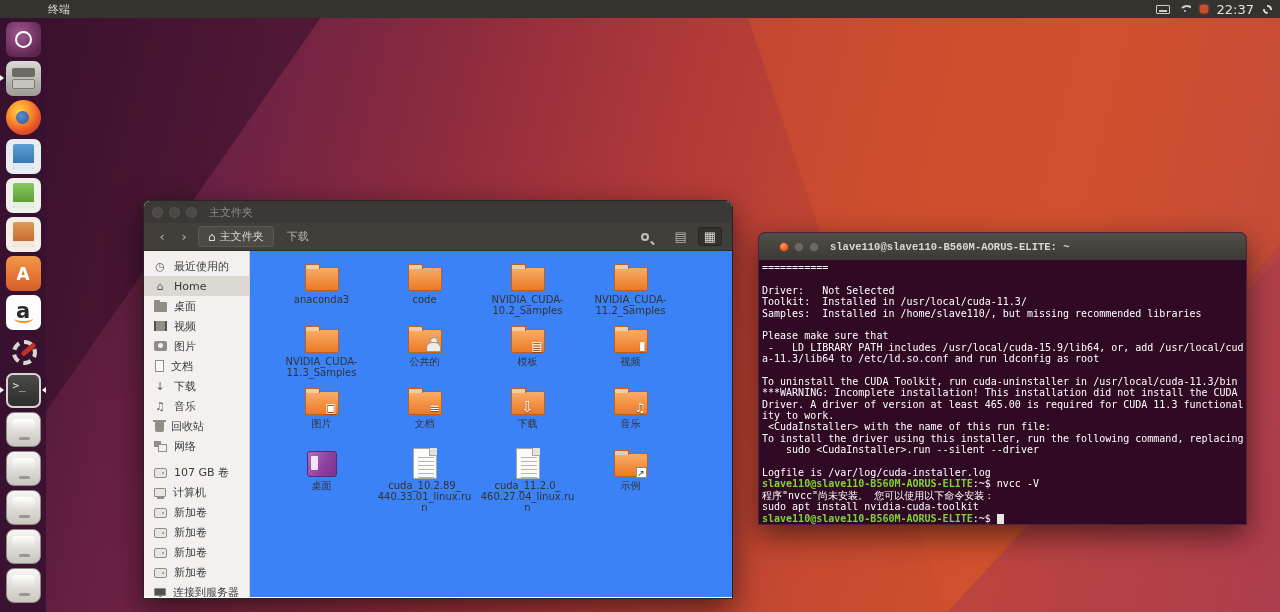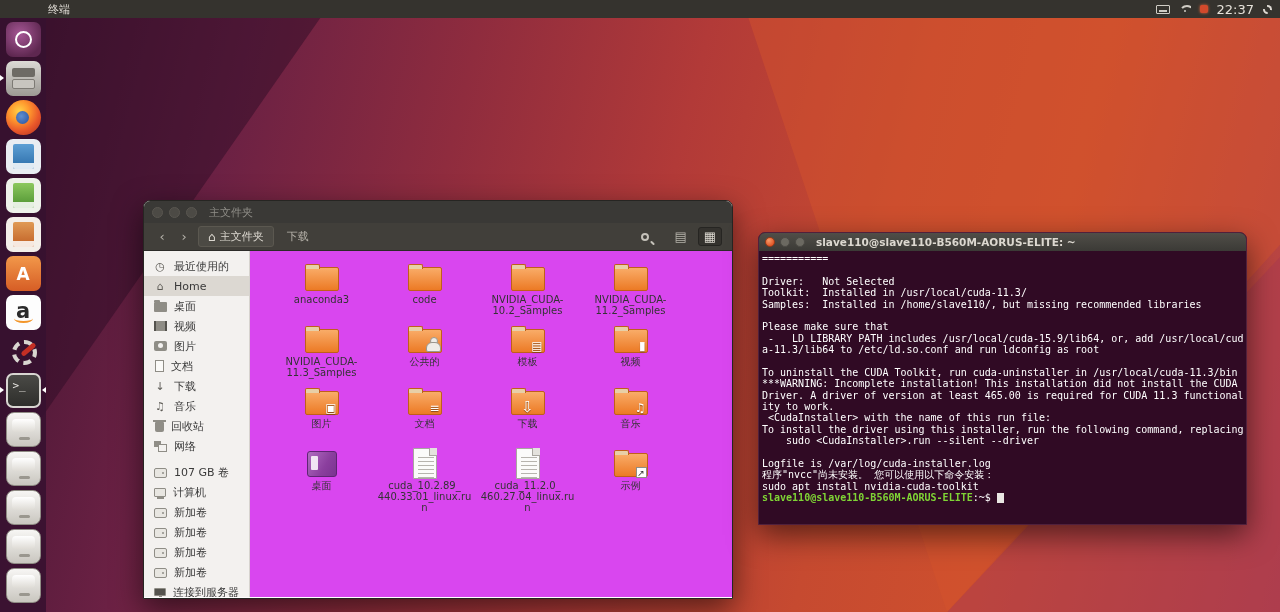--- a/index.html
+++ b/index.html
@@ -104,21 +104,21 @@
   .mi-trash::before { content:''; position:absolute; top:-2px; left:-2px; width:13px; height:2px; background:#8f8d86; }
   .mi-network::before { content:''; position:absolute; left:0; top:0; width:7px; height:6px; background:#8f8d86; }
   .mi-network::after { content:''; position:absolute; right:0; bottom:-1px; width:7px; height:6px; border:1px solid #8f8d86; background:#f3f1ef; }
   .mi-disk { background:#e8e6e1; border:1px solid #8f8d86; border-radius:2px; margin-top:1px; }
   .mi-disk::after { content:''; position:absolute; right:2px; top:3px; width:2px; height:2px; background:#8f8d86; border-radius:50%; }
   .mi-computer { width:12px; height:9px; border:1px solid #8f8d86; background:#e8e6e1; border-radius:1px; }
   .mi-computer::after { content:''; position:absolute; left:2px; bottom:-3px; width:7px; height:2px; background:#8f8d86; }
   .mi-monitor { width:12px; height:8px; border:1px solid #8f8d86; background:#55534e; border-radius:1px; }
   .mi-monitor::after { content:''; position:absolute; left:4px; bottom:-3px; width:3px; height:3px; background:#8f8d86; }
 
-  .f-content { flex:1; background:#d946ef; padding:10px 0 0 20px; overflow:hidden; }
+  .f-content { flex:1; background:#3b82f6; padding:10px 0 0 20px; overflow:hidden; }
   .grid { display:grid; grid-template-columns:repeat(4,103px); grid-auto-rows:62px; }
   .fitem { display:flex; flex-direction:column; align-items:center; width:103px; }
   .fitem .label { font-size:10px; line-height:11px; color:#333; text-align:center; max-width:96px; overflow-wrap:anywhere; margin-top:2px; }
   .ficon { position:relative; width:36px; height:28px; flex:none; margin-top:3px; }
   .folder-base { position:absolute; left:1px; top:3px; width:34px; height:24px; border-radius:2px;
     background:linear-gradient(#f9ac68,#ec7a25); border:1px solid #c05f1a; }
   .folder-base::before { content:''; position:absolute; left:-1px; top:-4px; width:13px; height:4px; background:#e8cfa7; border:1px solid #c05f1a; border-bottom:none; border-radius:2px 2px 0 0; }
   .emblem { position:absolute; right:3px; bottom:1px; font-size:12px; color:#fff; text-shadow:0 1px 1px rgba(0,0,0,.45); z-index:2; }
   .emblem.big-center { left:0; right:0; bottom:0; text-align:center; font-size:15px; }
   .emb-user { position:absolute; right:4px; bottom:2px; width:13px; height:15px; z-index:2; }
@@ -127,21 +127,21 @@
   .emb-chip { position:absolute; right:2px; bottom:0; width:11px; height:11px; background:#fff; border:1px solid #8f8d86; font-size:9px; color:#333; text-align:center; line-height:10px; z-index:2; }
   .desktop-icon { position:absolute; left:3px; top:1px; width:30px; height:26px; border-radius:3px;
     background:linear-gradient(120deg,#b06cc0 0%,#8b3f9e 60%,#7a3490 100%); border:1px solid #5e2573; }
   .desktop-icon::before { content:''; position:absolute; left:3px; top:4px; width:7px; height:14px; background:rgba(255,255,255,.85); border-radius:1px; }
   .runfile-icon { position:absolute; left:6px; top:-2px; width:24px; height:31px; background:#fbfbfa; border:1px solid #a9a6a0; border-radius:1px;
     background-image:repeating-linear-gradient(#fbfbfa 0 3px, #b7b4ae 3px 4px); background-size:16px 100%; background-position:4px 5px; background-repeat:no-repeat; }
   .runfile-icon::after { content:''; position:absolute; right:-1px; top:-1px; width:7px; height:7px; background:#e4e2dd; border-left:1px solid #a9a6a0; border-bottom:1px solid #a9a6a0; }
 
   
   .term-win { left:758px; top:193px; width:489px; height:293px; background:#300a24; border:1px solid #50203c; }
-  .term-win .titlebar { background:linear-gradient(#504e48,#3b3a36); height:18px; padding:0 6px; gap:5px; }
+  .term-win .titlebar { background:linear-gradient(#504e48,#3b3a36); height:27px; padding:0 20px; gap:5px;font-family:Liberation Mono, monospace; }
   .term-win .wbtn { width:10px; height:10px; }
   .term-close { background:radial-gradient(circle at 35% 30%,#f79b68,#e2592b 70%); border:1px solid #9c3a16; }
   .term-min,.term-max { background:#6b6961; border:1px solid #4c4a45; }
   .term-win .wtitle { color:#dcd8d0; font-weight:bold; font-size:10.5px; }
   .term-body { padding:2px 2px 0 3px; font-family:"DejaVu Sans Mono","Liberation Mono",monospace; font-size:10px; line-height:11.4px; color:#fff; }
   .tline { white-space:pre; height:11.4px; overflow:hidden; }
   .c-g { color:#7fd435; font-weight:bold; }
   .cursor { display:inline-block; width:7px; height:10px; background:#e9e6e2; vertical-align:-1px; }
 </style>
 </head>
@@ -437,17 +437,18 @@
       <div class="tline">&nbsp;</div>
       <div class="tline"><span>To uninstall the CUDA Toolkit, run cuda-uninstaller in /usr/local/cuda-11.3/bin</span></div>
       <div class="tline"><span>***WARNING: Incomplete installation! This installation did not install the CUDA</span></div>
       <div class="tline"><span>Driver. A driver of version at least 465.00 is required for CUDA 11.3 functional</span></div>
       <div class="tline"><span>ity to work.</span></div>
       <div class="tline"><span> &lt;CudaInstaller&gt; with the name of this run file:</span></div>
       <div class="tline"><span>To install the driver using this installer, run the following command, replacing</span></div>
       <div class="tline"><span>    sudo &lt;CudaInstaller&gt;.run --silent --driver</span></div>
       <div class="tline">&nbsp;</div>
       <div class="tline"><span>Logfile is /var/log/cuda-installer.log</span></div>
+      <div class="tline"><span class="c-g">slave110@slave110-B560M-AORUS-ELITE</span><span>:~$ nvcc -V</span></div>
       <div class="tline"><span>程序"nvcc"尚未安装。 您可以使用以下命令安装：</span></div>
       <div class="tline"><span>sudo apt install nvidia-cuda-toolkit</span></div>
       <div class="tline"><span class="c-g">slave110@slave110-B560M-AORUS-ELITE</span><span>:~$ </span><span class="cursor">&nbsp;</span></div>
     </div>
 </div>
 
 </body></html>

